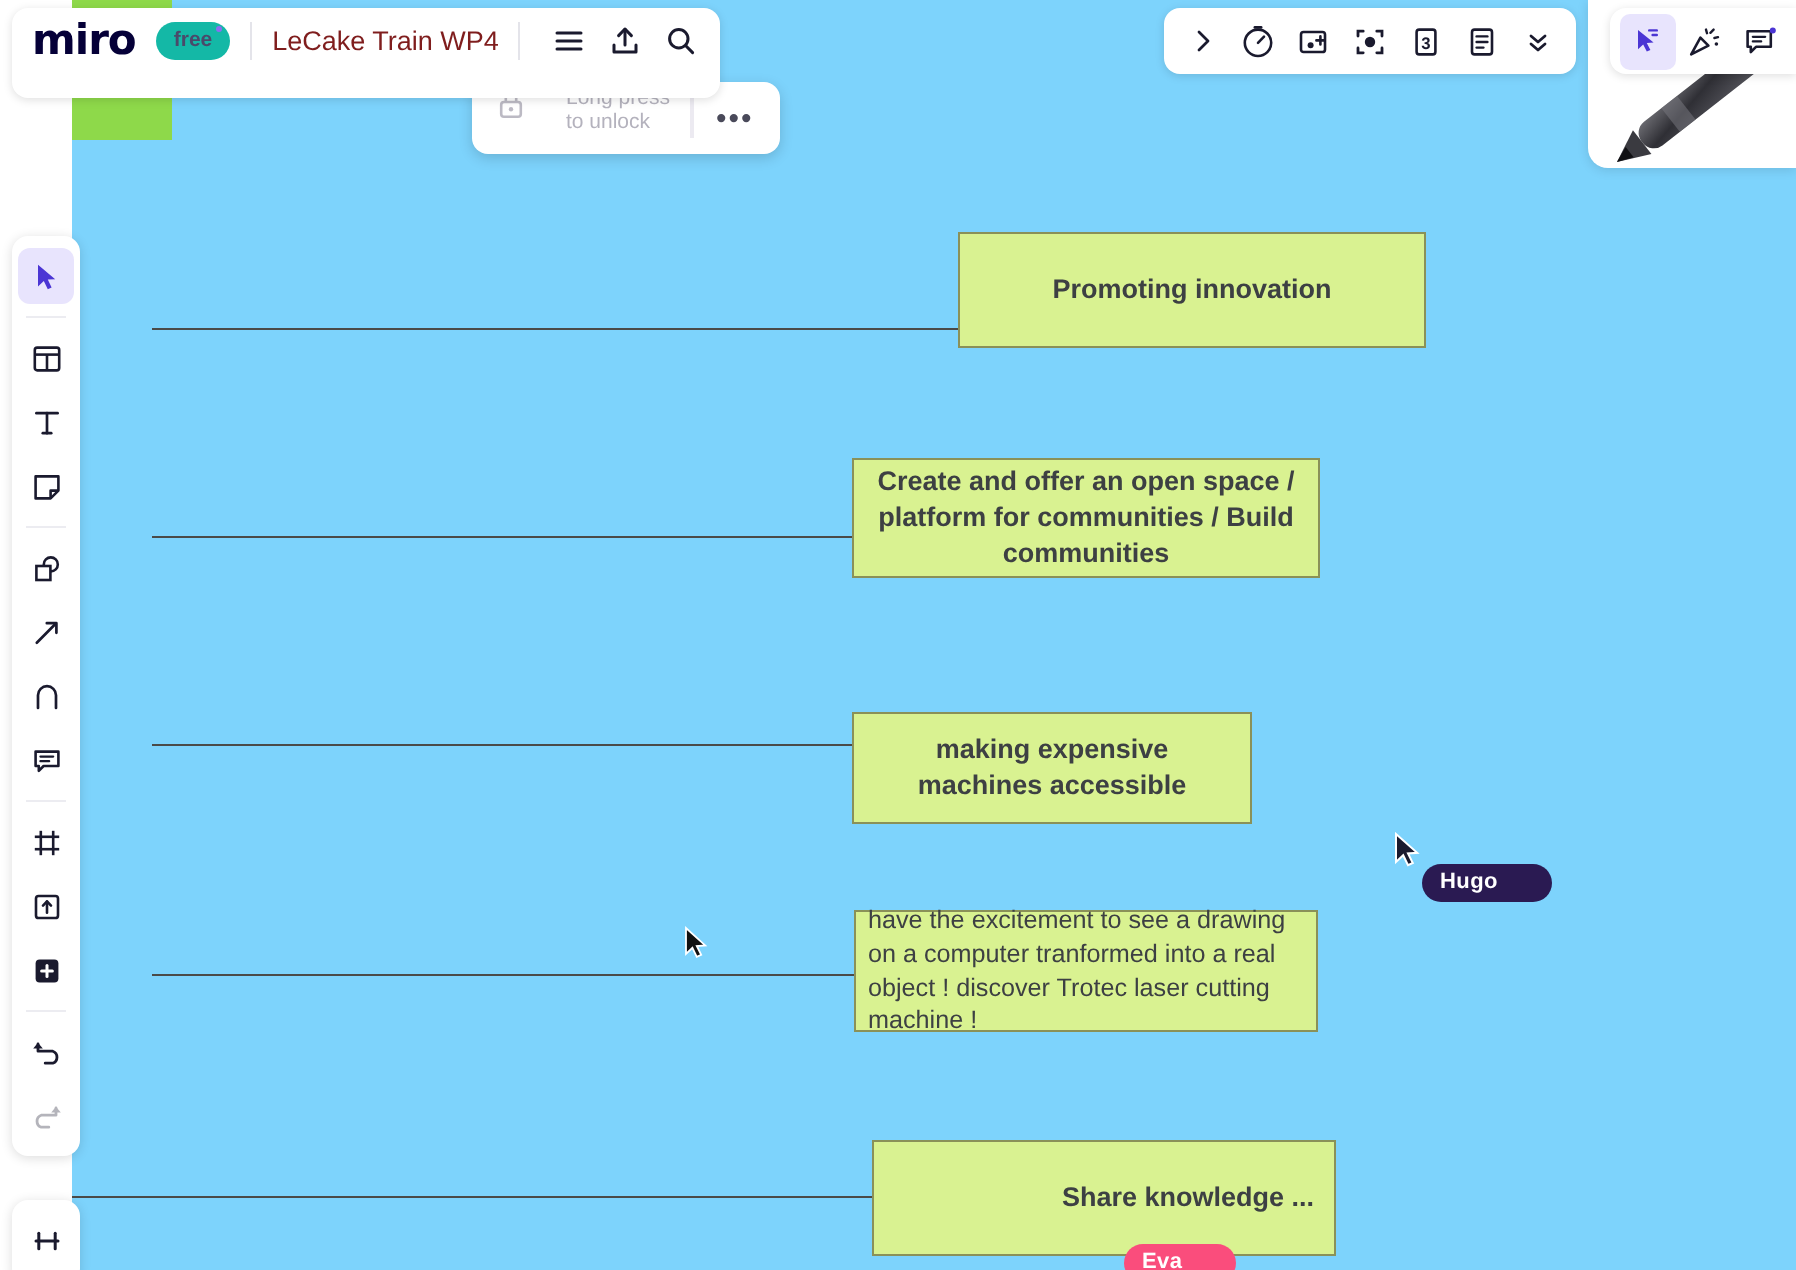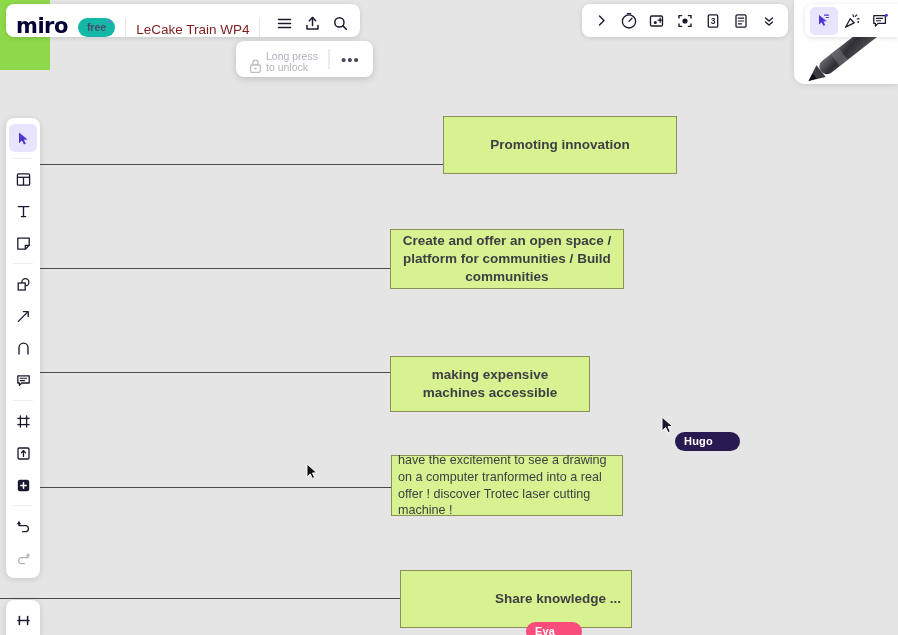--- a/index.html
+++ b/index.html
@@ -13,21 +13,22 @@
     overflow: hidden;
     position: relative;
     font-family: "Liberation Sans", sans-serif;
     -webkit-font-smoothing: antialiased;
   }
 
   
   #canvas {
     position: absolute;
     inset: 0;
-    background: #e5e5e5;
+    background: #7dd3fc;
+    margin-left: 36px;
   }
 
   .green-block {
     position: absolute;
     background: #8ed94a;
   }
 
   .connector {
     position: absolute;
     height: 0;
@@ -71,22 +72,22 @@
 
   
   #topbar-left {
     position: absolute;
     left: 6px; top: 4px;
     height: 33px;
     background: #ffffff;
     border-radius: 8px;
     box-shadow: 0 1px 5px rgba(0,0,0,.13);
     display: flex;
-    align-items: flex-end;
-    padding: 0 6px 0 10px;
+    align-items: center;
+    padding: 0 6px 12px 10px;
     z-index: 40;
   }
   .miro-logo {
     font-family: "DejaVu Sans", sans-serif;
     font-size: 21px;
     font-weight: bold;
     letter-spacing: -0.5px;
     color: #050038;
     margin-right: 10px;
     line-height: 1;
@@ -155,22 +156,22 @@
     height: 36px;
     background: #ffffff;
     border-radius: 8px;
     box-shadow: 0 2px 7px rgba(0,0,0,.16);
     display: flex;
     align-items: center;
     z-index: 38;
     padding: 0 2px;
   }
   .emoji-item {
-    display: flex; align-items: flex-end;
-    gap: 3px;
+    display: flex; align-items: flex-start;
+    gap: 20px;
     padding: 0 10px;
     height: 30px;
     border-radius: 5px;
     cursor: pointer;
   }
   .lock-txt {
     font-size: 10.5px;
     color: #b4b2bd;
     line-height: 1.12;
   }
@@ -251,21 +252,21 @@
 
   <div class="sticky reg" style="left:390px; top:229px; width:234px; height:60px;">
     <span class="txt">Create and offer an open space / platform for communities / Build communities</span>
   </div>
 
   <div class="sticky bold" style="left:390px; top:356px; width:200px; height:56px;">
     <span class="txt">making expensive machines accessible</span>
   </div>
 
   <div class="sticky small" style="left:391px; top:455px; width:232px; height:61px;">
-    <span class="txt">have the excitement to see a drawing on a computer tranformed into a real offer ! discover Trotec laser cutting machine !</span>
+    <span class="txt">have the excitement to see a drawing on a computer tranformed into a real object ! discover Trotec laser cutting machine !</span>
   </div>
 
   <div class="sticky reg" style="left:400px; top:570px; width:232px; height:58px;text-align:right;">
     <span class="txt">Share knowledge ...</span>
   </div>
 
   <div class="cursor-wrap" style="left:661px; top:416px;">
     <svg class="cursor-arrow" width="13" height="18" viewBox="0 0 13 18">
       <path d="M1,1 L1,15 L4.6,11.6 L7,16.6 L9.4,15.5 L7,10.7 L11.6,10.4 Z" fill="#1a1a2e" stroke="#ffffff" stroke-width="1"></path>
     </svg>

